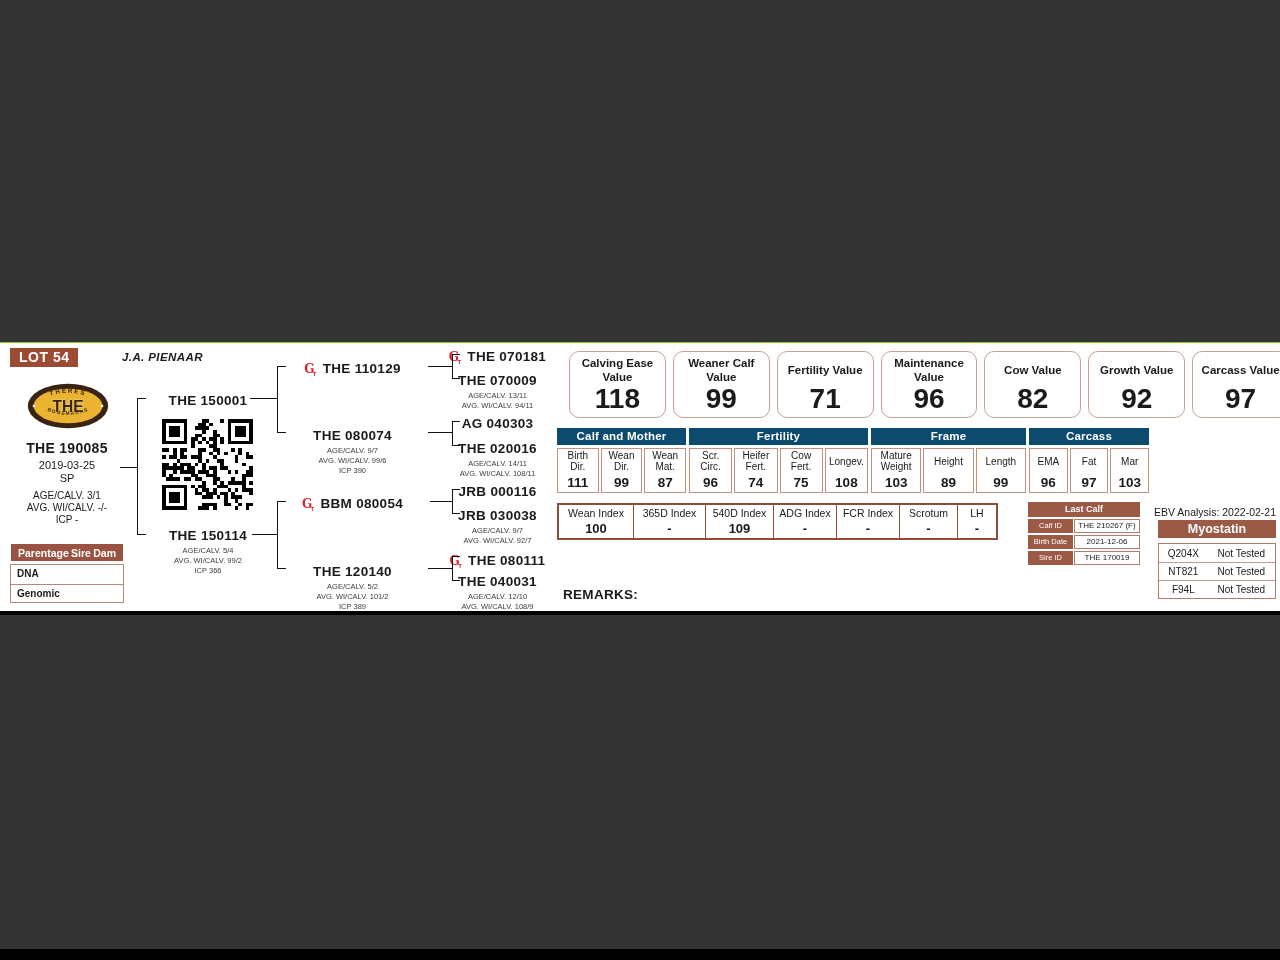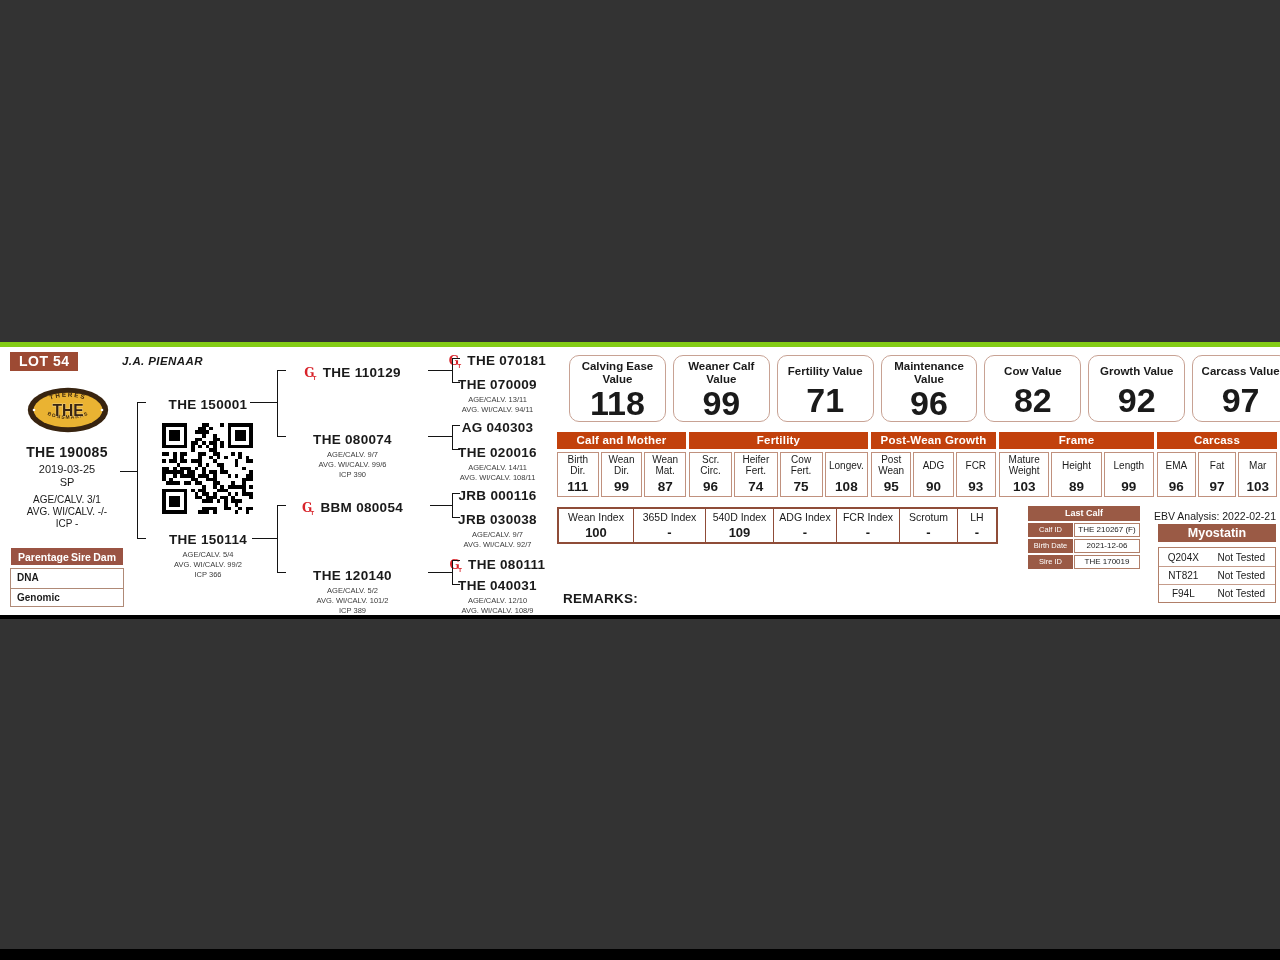--- a/index.html
+++ b/index.html
@@ -1,20 +1,20 @@
 <!DOCTYPE html>
 <html><head>
 <meta charset="utf-8">
 <style>
   html,body{margin:0;padding:0;}
   body{width:1280px;height:960px;background:#333333;position:relative;overflow:hidden;
        font-family:"Liberation Sans",sans-serif;color:#1a1a1a;}
   .bottom-black{position:absolute;left:0;bottom:0;width:1280px;height:11px;background:#000;}
   .sheet{position:absolute;left:0;top:342px;width:1280px;height:268px;background:#fff;
-         border-top:5px solid #84cc16;border-bottom:4px solid #000;}
+         border-top:1px solid #84cc16;border-bottom:4px solid #000;}
   .sheet *{box-sizing:border-box;}
 
   
   .lot-badge{position:absolute;left:10px;top:5px;background:#9d4a33;color:#fff;
              font-weight:bold;font-size:14px;padding:1px 9px 2px;letter-spacing:.5px;}
   .breeder{position:absolute;left:122px;top:8px;font-weight:bold;font-style:italic;
            font-size:11.5px;letter-spacing:.4px;}
   .logo{position:absolute;left:27px;top:40px;}
   .animal-block{position:absolute;left:0;top:97px;width:134px;text-align:center;}
   .aid{font-weight:bold;font-size:14px;letter-spacing:.3px;}
@@ -43,27 +43,27 @@
   
   .pl{position:absolute;background:#141414;}
   .plh{height:1.4px;} .plv{width:1.4px;}
 
   
   .vrow{position:absolute;left:557px;top:8px;width:720px;height:67px;display:flex;gap:7px;margin-left:12px;}
   .vbox{flex:1;border:1.5px solid #c8a294;border-radius:10px;display:flex;flex-direction:column;
         padding:4px 2px 4px;background:#fff;}
   .vtitle{flex:1;display:flex;align-items:center;justify-content:center;text-align:center;
           font-weight:bold;font-size:11.5px;line-height:1.15;}
-  .vnum{font-weight:bold;font-size:34px;text-align:center;line-height:1;}
+  .vnum{font-weight:bold;font-size:28px;text-align:center;line-height:1;}
 
   
   .ebv{position:absolute;left:557px;top:85px;width:720px;display:flex;gap:3px;}
   .egroup{display:flex;flex-direction:column;}
   .g0{width:129px}.g1{width:179px}.g2{width:125px}.g3{width:155px}.g4{width:120px}
-  .ehead{background:#c2410c;color:#fff;font-weight:bold;font-size:11.5px;text-align:center;
+  .ehead{background:#0c4a6e;color:#fff;font-weight:bold;font-size:11.5px;text-align:center;
          height:17px;line-height:17px;letter-spacing:.2px;}
   .ecells{display:flex;gap:2px;margin-top:3px;height:45px;}
   .ecell{flex:1;border:1px solid #c0917e;display:flex;flex-direction:column;align-items:center;background:#fff;}
   .eclabel{flex:1;display:flex;align-items:center;text-align:center;font-size:10px;line-height:1.08;padding:0 1px;}
   .ecval{font-weight:bold;font-size:13.5px;padding-bottom:2px;}
 
   
   .idxrow{position:absolute;left:557px;top:160px;width:441px;height:37px;border:2px solid #8f4c38;display:flex;background:#fff;}
   .icell{display:flex;flex-direction:column;align-items:center;justify-content:center;gap:2px;}
   .icell + .icell{border-left:1px solid #8f4c38;}
@@ -605,37 +605,20 @@
         <div class="ecell">
             <div class="eclabel">Cow Fert.</div>
             <div class="ecval">75</div>
           </div>
         <div class="ecell">
             <div class="eclabel">Longev.</div>
             <div class="ecval">108</div>
           </div>
       </div>
     </div>
-    <div class="egroup g2">
-      <div class="ehead">Post-Wean Growth</div>
-      <div class="ecells">
-        <div class="ecell">
-            <div class="eclabel">Post Wean</div>
-            <div class="ecval">95</div>
-          </div>
-        <div class="ecell">
-            <div class="eclabel">ADG</div>
-            <div class="ecval">90</div>
-          </div>
-        <div class="ecell">
-            <div class="eclabel">FCR</div>
-            <div class="ecval">93</div>
-          </div>
-      </div>
-    </div>
     <div class="egroup g3">
       <div class="ehead">Frame</div>
       <div class="ecells">
         <div class="ecell">
             <div class="eclabel">Mature Weight</div>
             <div class="ecval">103</div>
           </div>
         <div class="ecell">
             <div class="eclabel">Height</div>
             <div class="ecval">89</div>

